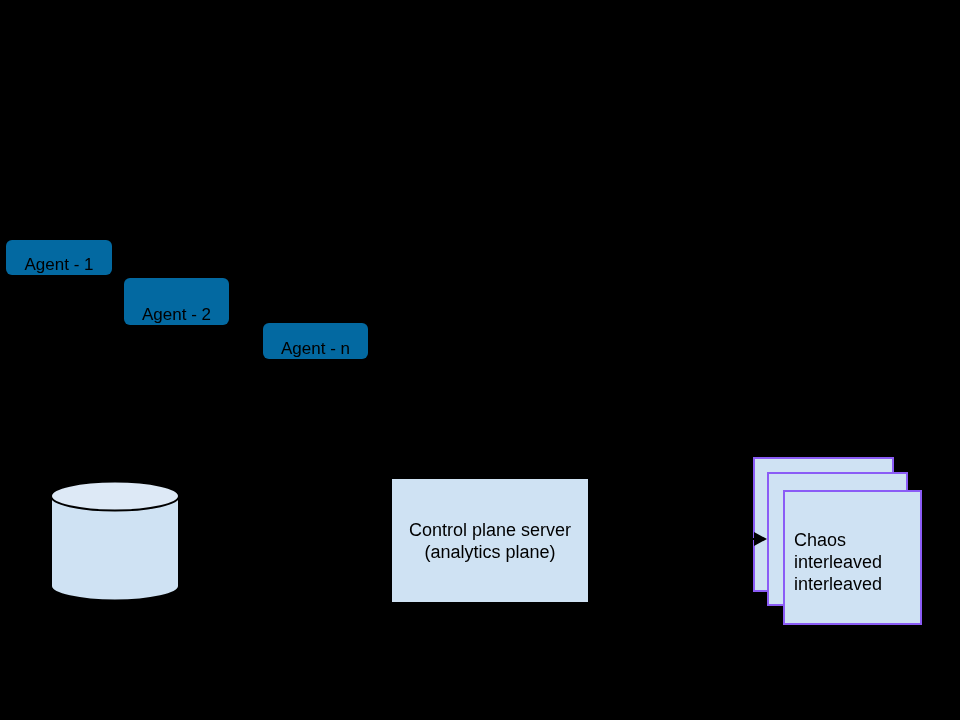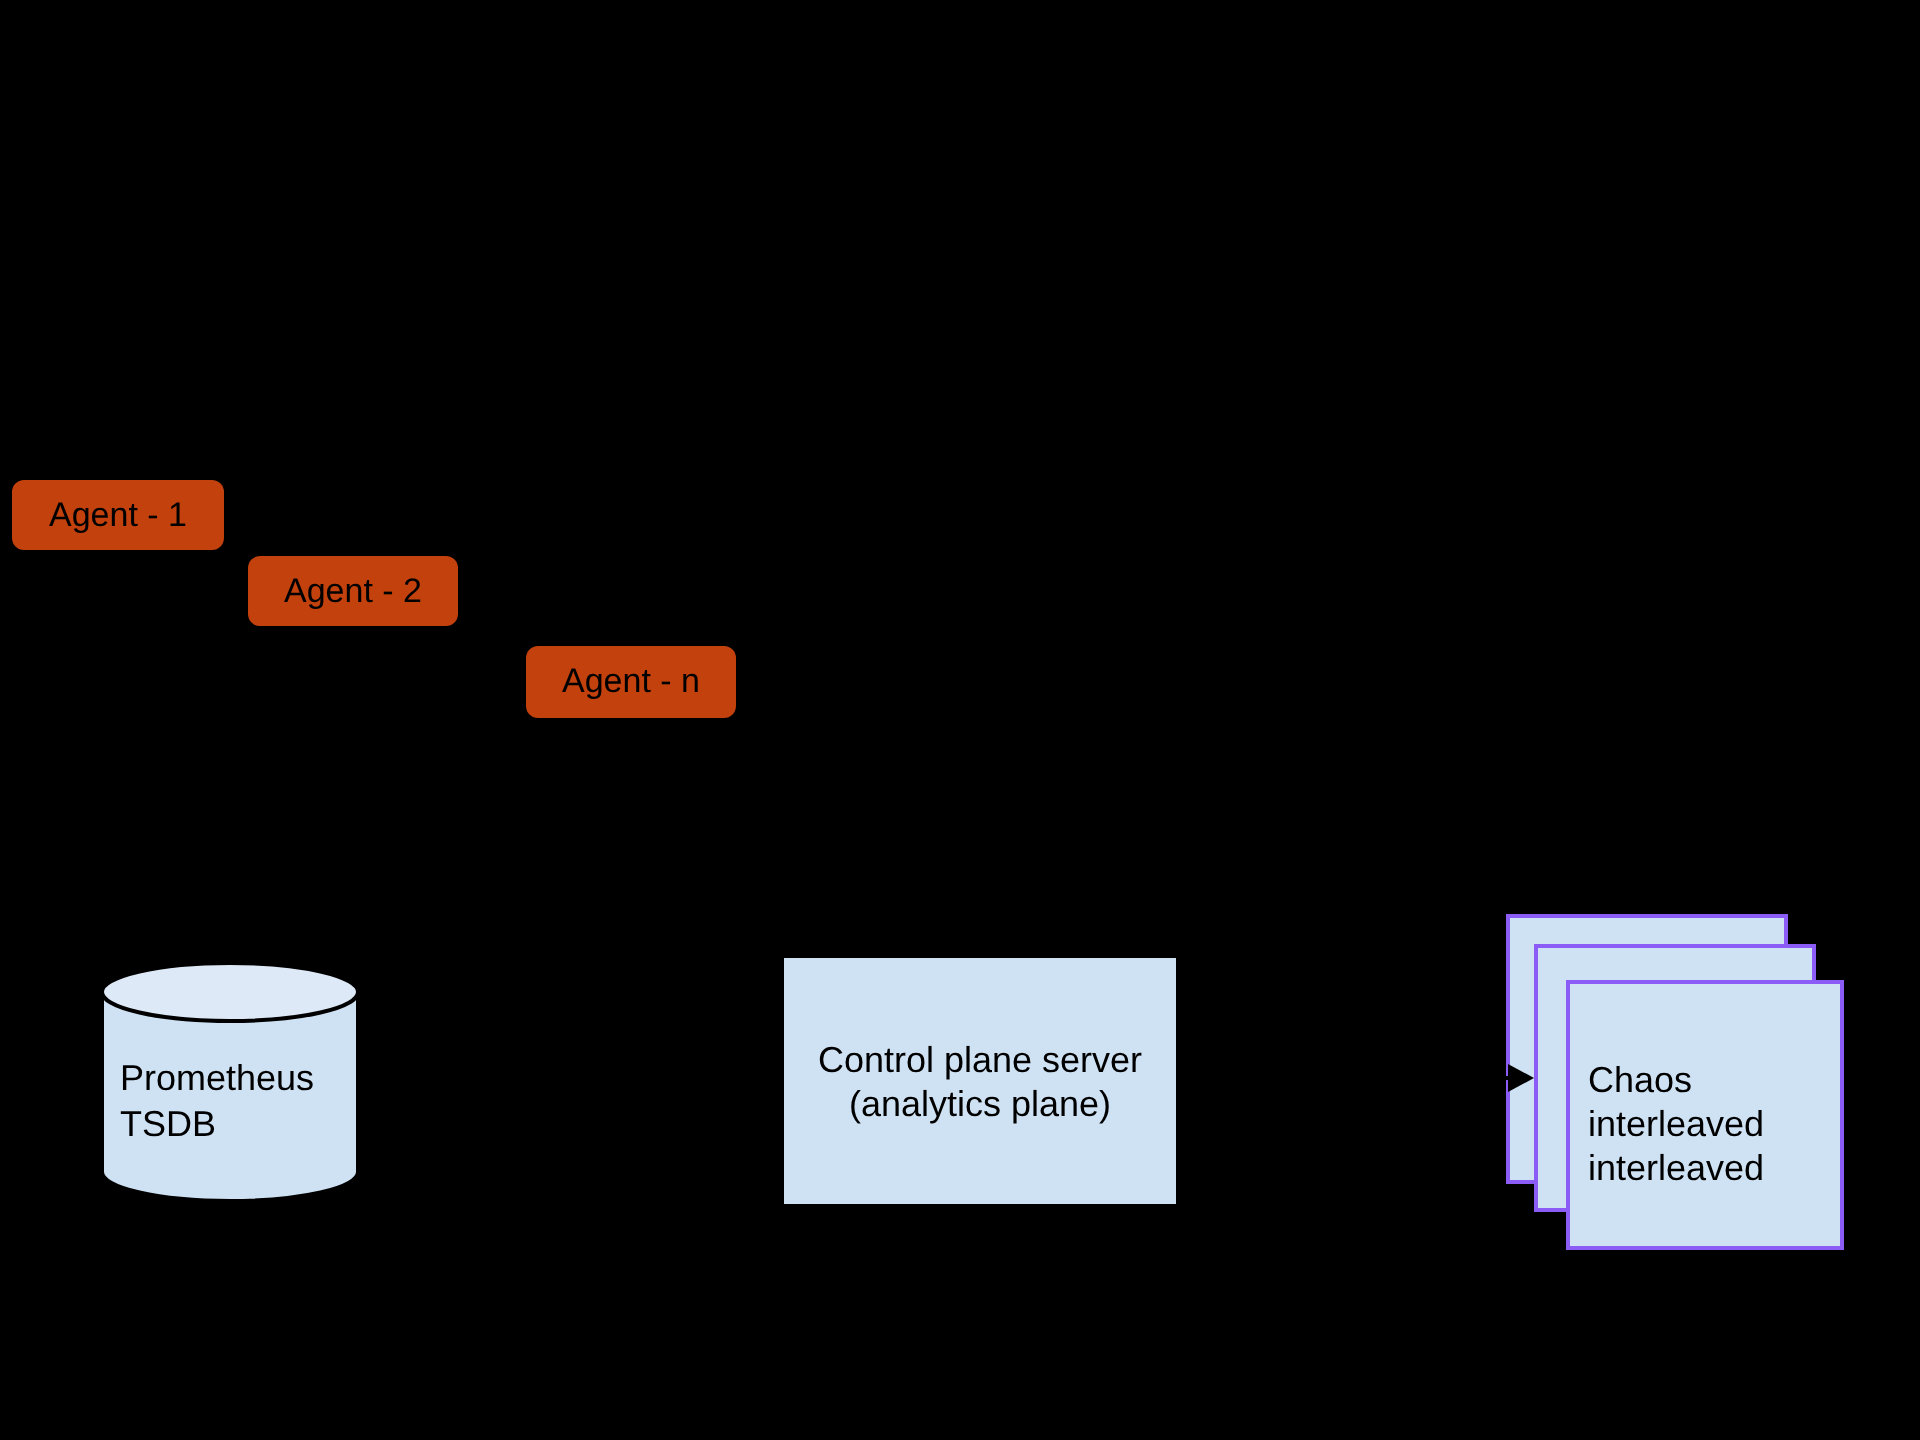--- a/index.html
+++ b/index.html
@@ -13,30 +13,30 @@
     height: 720px;
     background: #000000;
     overflow: hidden;
     font-family: "Liberation Sans", sans-serif;
     color: #000000;
   }
 
   
   .agent-box {
     position: absolute;
-    background: #c2410c;
+    background: #0369a1;
     border-radius: 6px;
     display: flex;
-    align-items: center;
+    align-items: flex-end;
     justify-content: center;
     font-size: 17px;
     color: #000000;
   }
   #agent-1 { left: 6px;   top: 240px; width: 106px; height: 35px; }
-  #agent-2 { left: 124px; top: 278px; width: 105px; height: 35px; }
+  #agent-2 { left: 124px; top: 278px; width: 105px; height: 47px; }
   #agent-n { left: 263px; top: 323px; width: 105px; height: 36px; }
 
   
   #db-svg {
     position: absolute;
     left: 48px;
     top: 479px;
     width: 134px;
     height: 125px;
   }
@@ -109,24 +109,20 @@
     <span>Agent - 2</span>
   </div>
   <div class="agent-box" id="agent-n">
     <span>Agent - n</span>
   </div>
 
   <svg id="db-svg" viewBox="0 0 134 125">
     <path d="M3,17 A64,14.5 0 0 1 131,17 L131,107 A64,14.5 0 0 1 3,107 Z" fill="#cfe2f3" stroke="#000000" stroke-width="2"></path>
     <ellipse cx="67" cy="17" rx="64" ry="14.5" fill="#dde9f6" stroke="#000000" stroke-width="2"></ellipse>
   </svg>
-  <div id="db-label">
-    <div>Prometheus</div>
-    <div>TSDB</div>
-  </div>
 
   <div id="server-box">
     <div>Control plane server</div>
     <div>(analytics plane)</div>
   </div>
 
   <div class="stack-sheet" id="stack-back"></div>
   <div class="stack-sheet" id="stack-middle"></div>
   <div class="stack-sheet" id="stack-front">
     <div id="stack-label">

